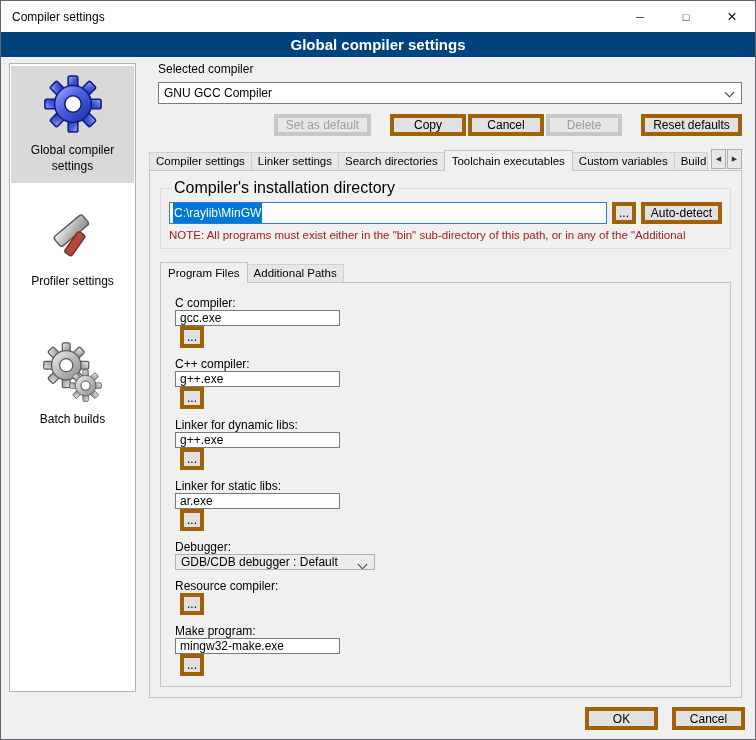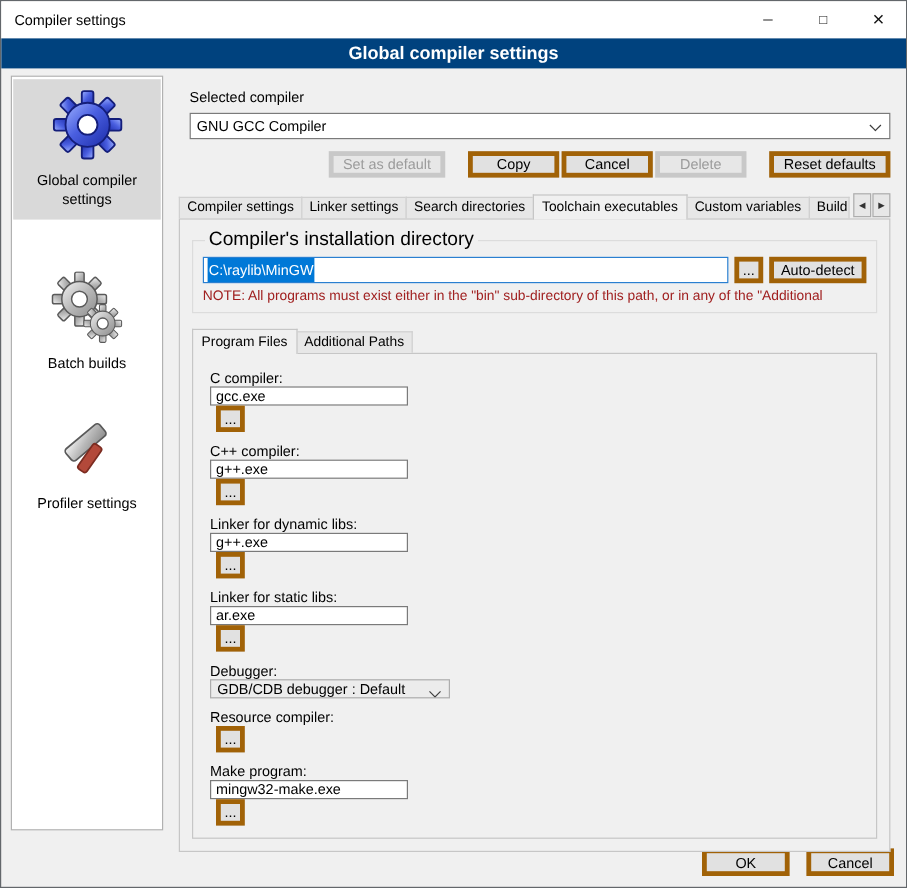--- a/index.html
+++ b/index.html
@@ -20,21 +20,21 @@
   .content { position:absolute; top:56px; left:0; right:0; bottom:0; }
   
   .sidebar { position:absolute; left:8px; top:6px; width:127px; height:629px; background:#fff; border:1px solid #b1b1b1; display:flex; flex-direction:column; align-items:center; padding-top:2px; }
   .side-item { width:123px; display:flex; flex-direction:column; align-items:center; text-align:center; padding:7px 2px 9px; cursor:default; }
   .side-item.selected { background:#d9d9d9; }
   .side-item .icon { width:62px; height:62px; margin-bottom:8px; }
   .side-label { font-size:12px; line-height:1.3; }
   .gap-a { margin-top:14px; }
   .gap-b { margin-top:36px; }
   
-  .main { position:absolute; left:148px; top:16px; width:593px; }
+  .main { position:absolute; left:148px; top:4px; width:593px; }
   .sc-label { margin:1px 0 6px 9px; }
   .combo { height:22px; border:1px solid #7a7a7a; background:#fff; display:flex; align-items:center; padding:0 36px 0 5px; position:relative; white-space:nowrap; overflow:hidden; }
   .combo.main-combo { margin-left:9px; }
   .combo .combo-arrow { position:absolute; right:8px; top:6px; width:7px; height:7px; border-right:1.5px solid #3c3c3c; border-bottom:1.5px solid #3c3c3c; transform:rotate(45deg); }
   .combo.gray { background:#ececec; border-color:#adadad; }
   .btn { font-family:inherit; font-size:12px; height:22px; background:#e1e1e1; border:4px solid #a16207; color:#000; cursor:default; }
   .btn.disabled { color:#9b9b9b; border-color:#c8c8c8; background:#e7e7e7; }
   .btnrow { display:flex; margin-top:10px; }
   .btnrow .b1 { margin-left:auto; width:97px; }
   .btnrow .b2 { margin-left:19px; width:76px; }
@@ -127,46 +127,46 @@
     <div class="sidebar">
       <div class="side-item selected">
         <span class="icon">
           <svg viewBox="-32 -32 64 64" width="62" height="62">
             <use href="#gear8" fill="url(#gradBlue)" stroke="#141e7a"></use>
             <circle r="8.5" fill="#ffffff" stroke="#141e7a" stroke-width="1.6"></circle>
           </svg>
         </span>
         <span class="side-label">Global compiler settings</span>
       </div>
+      <div class="side-item gap-a">
+        <span class="icon">
+          <svg viewBox="0 0 64 64" width="62" height="62">
+            <g transform="rotate(-40 32 28)">
+              <rect x="12" y="20" width="38" height="13" rx="3" fill="url(#gradGray)" stroke="#5a5a5a" stroke-width="1.5"></rect>
+            </g>
+            <rect x="30" y="28" width="9" height="26" rx="2.5" transform="rotate(35 34 40)" fill="#b3493a" stroke="#7c2c21" stroke-width="1.5"></rect>
+          </svg>
+        </span>
+        <span class="side-label">Profiler settings</span>
+      </div>
       <div class="side-item gap-b">
         <span class="icon">
           <svg viewBox="0 0 64 64" width="62" height="62">
             <g transform="translate(25,24) scale(0.8)">
               <use href="#gear8" fill="url(#gradGray)" stroke="#5a5a5a"></use>
               <circle r="8.5" fill="#ffffff" stroke="#5a5a5a" stroke-width="1.6"></circle>
             </g>
             <g transform="translate(45,45) scale(0.56)">
               <use href="#gear8" fill="url(#gradGray)" stroke="#5a5a5a"></use>
               <circle r="8.5" fill="#ffffff" stroke="#5a5a5a" stroke-width="2"></circle>
             </g>
           </svg>
         </span>
         <span class="side-label">Batch builds</span>
       </div>
-      <div class="side-item gap-a">
-        <span class="icon">
-          <svg viewBox="0 0 64 64" width="62" height="62">
-            <g transform="rotate(-40 32 28)">
-              <rect x="12" y="20" width="38" height="13" rx="3" fill="url(#gradGray)" stroke="#5a5a5a" stroke-width="1.5"></rect>
-            </g>
-            <rect x="30" y="28" width="9" height="26" rx="2.5" transform="rotate(35 34 40)" fill="#b3493a" stroke="#7c2c21" stroke-width="1.5"></rect>
-          </svg>
-        </span>
-        <span class="side-label">Profiler settings</span>
-      </div>
     </div>
 
     <div class="main">
       <div class="sc-label">Selected compiler</div>
 
       <div class="combo main-combo">
         <span>GNU GCC Compiler</span>
         <span class="combo-arrow"></span>
       </div>
 

